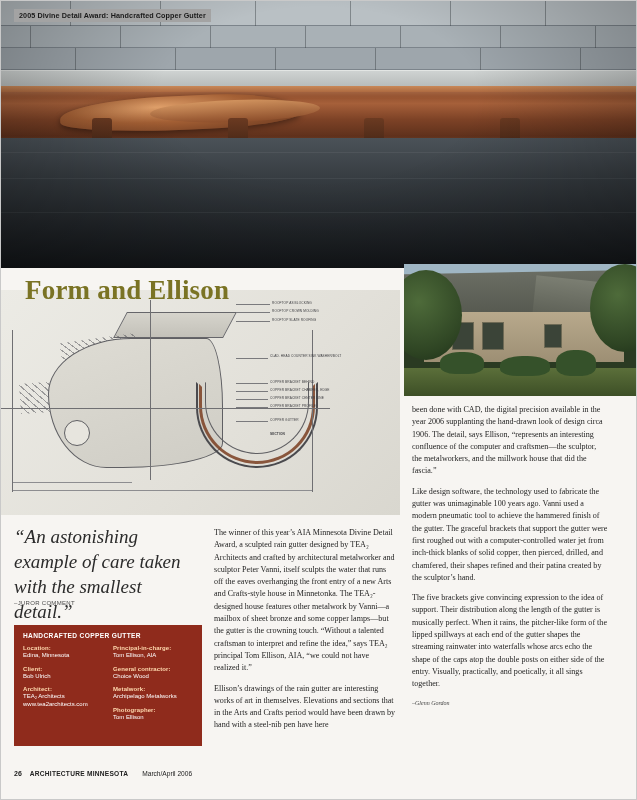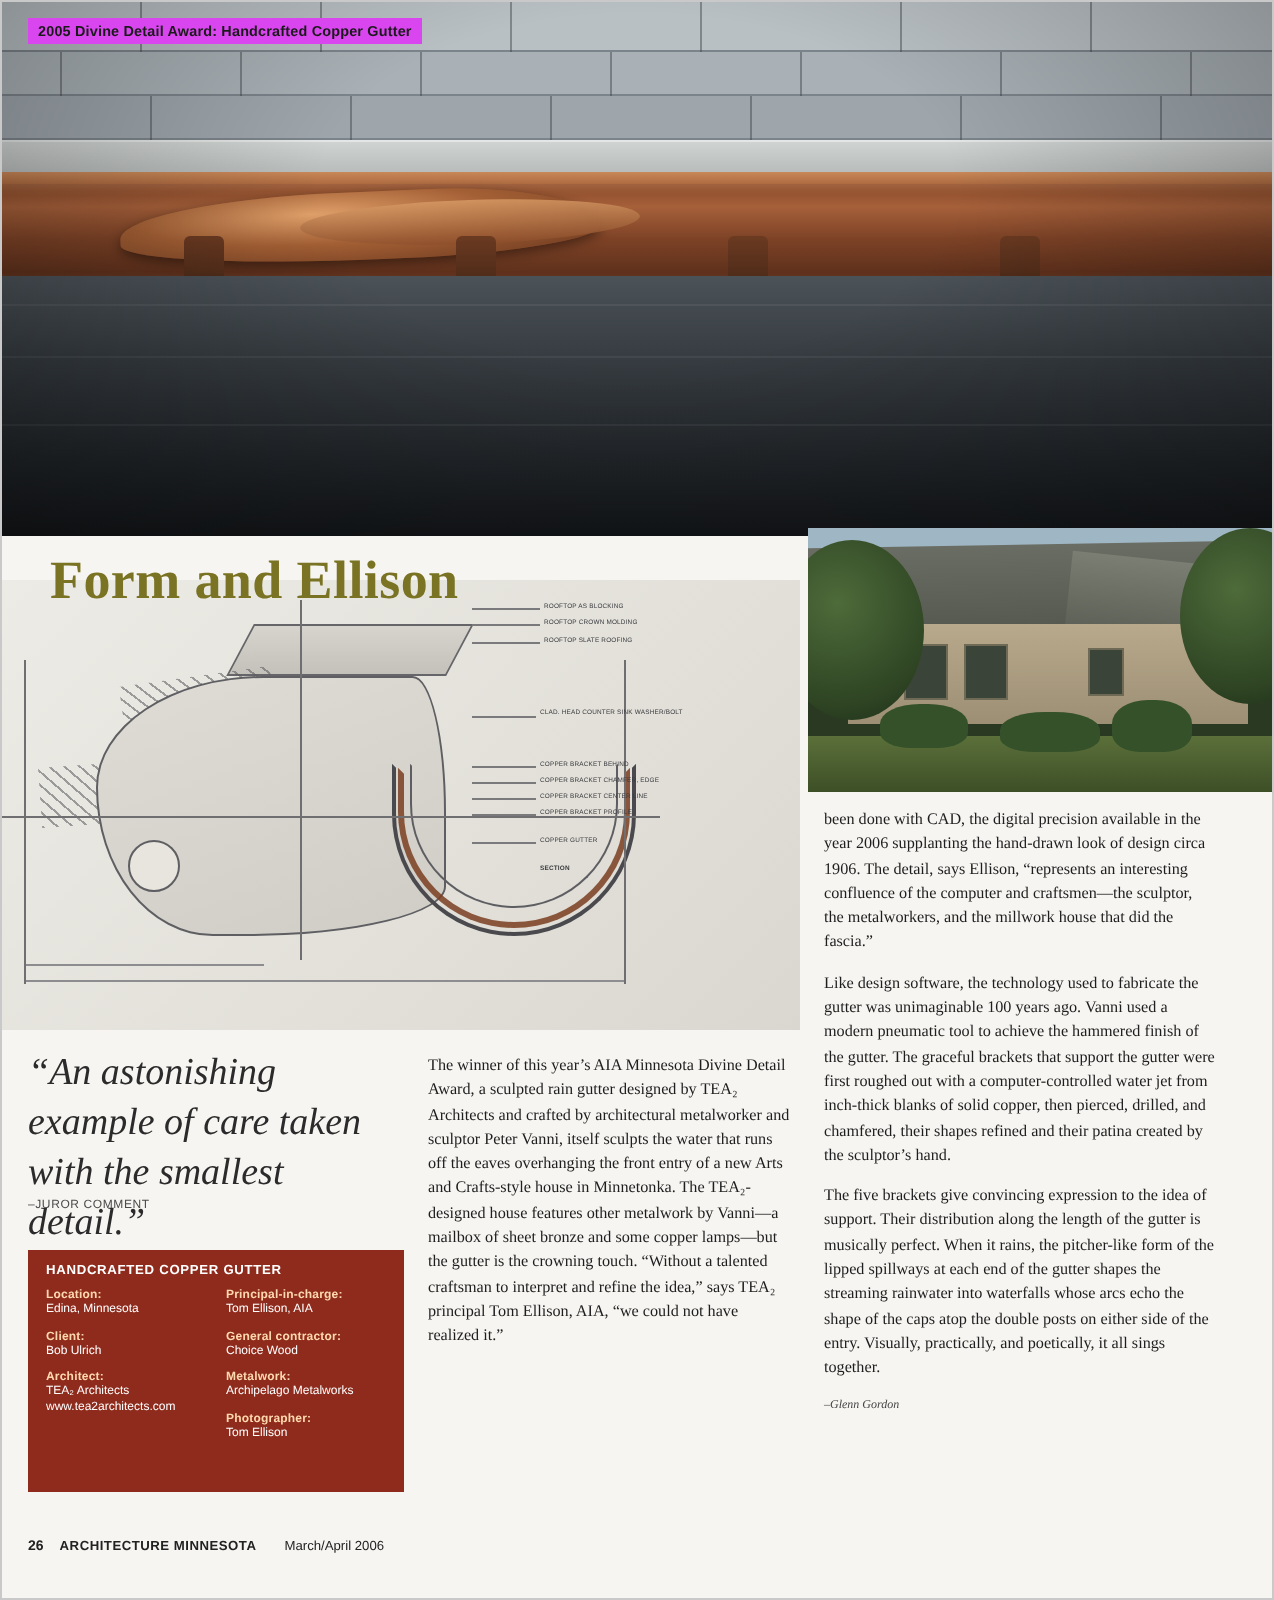--- a/index.html
+++ b/index.html
@@ -15,21 +15,21 @@
   
   #page {
     position: absolute; inset: 0;
     background: #f7f5f2;
   }
 
   
   #award-banner {
     position: absolute; left: 14px; top: 9px;
     height: 13px;
-    background: #d946ef;
+    background: #a3a3a3;
     padding: 0 5px 0 5px;
     display: flex; align-items: center;
     z-index: 40;
     justify-content: flex-end;
   }
   #award-banner span {
     font-size: 7.2px; font-weight: bold; color: #1a1a1a;
     letter-spacing: .1px; white-space: nowrap;
   }
 
@@ -423,20 +423,21 @@
         <div class="item">
           <div class="k">Photographer:</div>
           <div class="v">Tom Ellison</div>
         </div>
       </div>
     </div>
   </div>
 
   <div id="col-mid" class="bodycol">
     <p>The winner of this year’s AIA Minnesota Divine Detail Award, a sculpted rain gutter designed by TEA₂ Architects and crafted by architectural metalworker and sculptor Peter Vanni, itself sculpts the water that runs off the eaves overhanging the front entry of a new Arts and Crafts-style house in Minnetonka. The TEA₂-designed house features other metalwork by Vanni—a mailbox of sheet bronze and some copper lamps—but the gutter is the crowning touch. “Without a talented craftsman to interpret and refine the idea,” says TEA₂ principal Tom Ellison, AIA, “we could not have realized it.”</p>
+    <p>Ellison’s drawings of the rain gutter are interesting works of art in themselves. Elevations and sections that in the Arts and Crafts period would have been drawn by hand with a steel-nib pen have here</p>
   </div>
 
   <div id="col-right" class="bodycol">
     <p>been done with CAD, the digital precision available in the year 2006 supplanting the hand-drawn look of design circa 1906. The detail, says Ellison, “represents an interesting confluence of the computer and craftsmen—the sculptor, the metalworkers, and the millwork house that did the fascia.”</p>
     <p>Like design software, the technology used to fabricate the gutter was unimaginable 100 years ago. Vanni used a modern pneumatic tool to achieve the hammered finish of the gutter. The graceful brackets that support the gutter were first roughed out with a computer-controlled water jet from inch-thick blanks of solid copper, then pierced, drilled, and chamfered, their shapes refined and their patina created by the sculptor’s hand.</p>
     <p>The five brackets give convincing expression to the idea of support. Their distribution along the length of the gutter is musically perfect. When it rains, the pitcher-like form of the lipped spillways at each end of the gutter shapes the streaming rainwater into waterfalls whose arcs echo the shape of the caps atop the double posts on either side of the entry. Visually, practically, and poetically, it all sings together.</p>
     <div class="byline">–Glenn Gordon</div>
   </div>
 
   <div id="footer">

